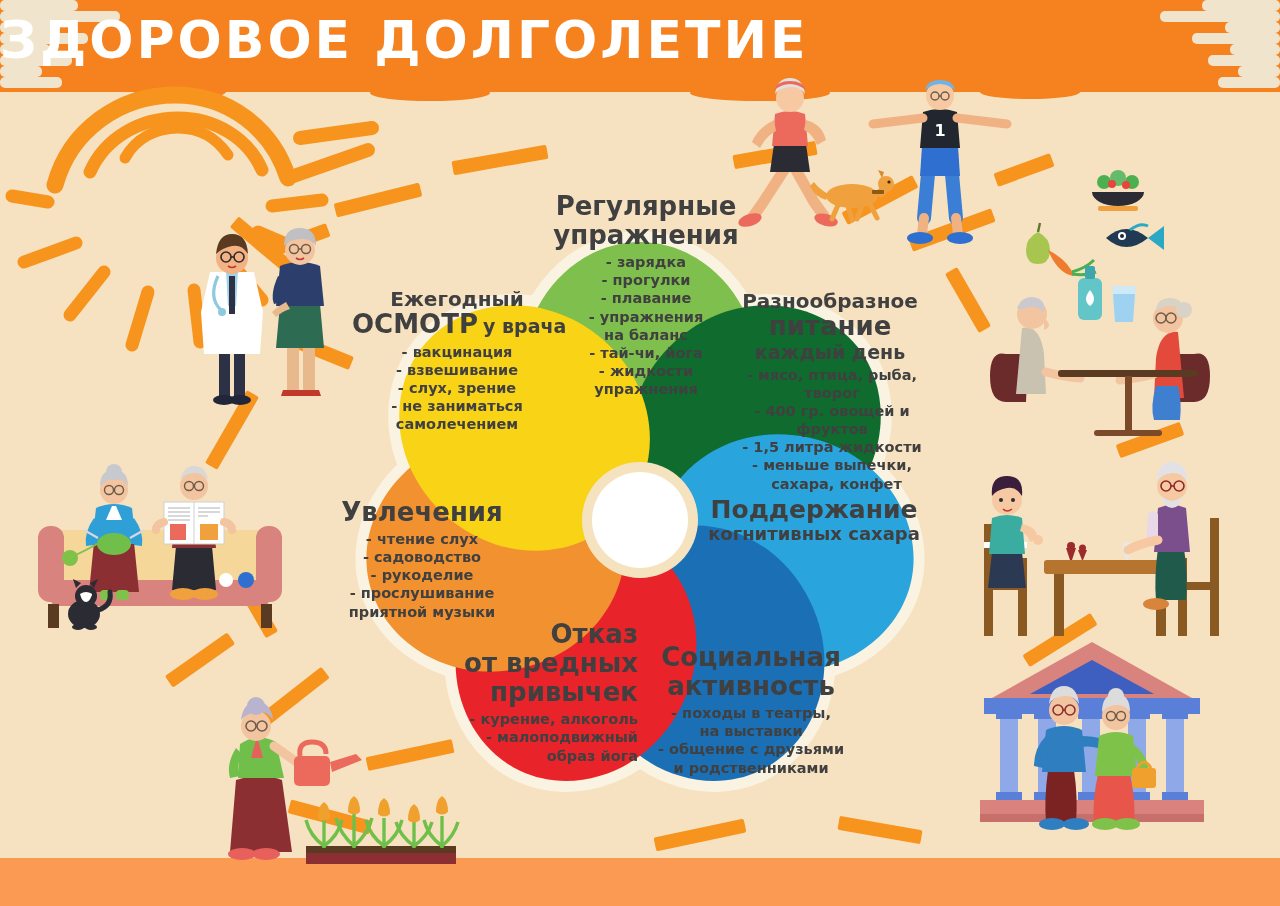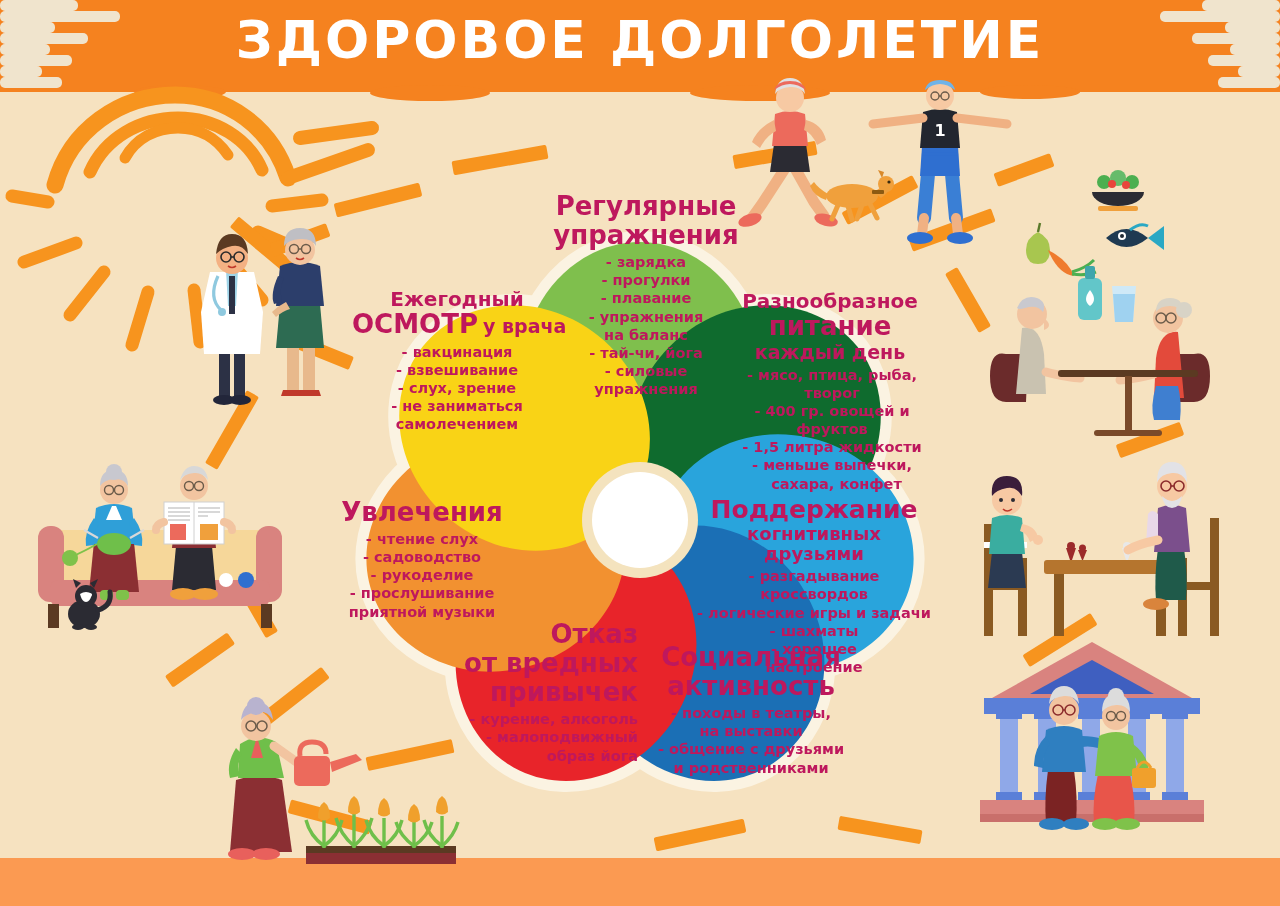--- a/index.html
+++ b/index.html
@@ -7,31 +7,30 @@
     width:1280px;height:906px;
     background:#f6e2c0;
     font-family:"Liberation Sans", sans-serif;
     overflow:hidden;position:relative;
   }
   #poster{position:absolute;inset:0;width:1280px;height:906px;overflow:hidden;}
   .layer{position:absolute;inset:0;}
   svg.layer{width:1280px;height:906px;display:block;}
   .hdr-title{
     position:absolute;left:0;right:0;top:14px;
-    text-align:center;
     font-size:52px;font-weight:bold;
     letter-spacing:3px;
     color:#ffffff;
     font-family:"DejaVu Sans", sans-serif;
     line-height:1;
     z-index:40;
     white-space:nowrap;
   }
   
-  .ptxt{position:absolute;z-index:30;color:#be185d;text-align:center;line-height:1.12;
+  .ptxt{position:absolute;z-index:30;color:#404040;text-align:center;line-height:1.12;
         font-family:"DejaVu Sans", sans-serif;}
   .ptxt .t1{font-size:20px;font-weight:bold;display:block;}
   .ptxt .t2{font-size:26px;font-weight:bold;display:block;}
   .ptxt .t3{font-size:19px;font-weight:bold;display:block;}
   .ptxt ul{list-style:none;margin:3px 0 0 0;padding:0;}
   .ptxt li{font-size:14.5px;font-weight:bold;line-height:1.25;}
   .big{font-size:30px;}
 </style>
 </head>
 <body>
@@ -668,48 +667,41 @@
   <div class="ptxt" style="left:548px;top:192px;width:196px;">
     <span class="t2">Регулярные</span>
     <span class="t2">упражнения</span>
     <ul>
       <li>- зарядка</li>
       <li>- прогулки</li>
       <li>- плавание</li>
       <li>- упражнения</li>
       <li>на баланс</li>
       <li>- тай-чи, йога</li>
-      <li>- силовые</li>
+      <li>- жидкости</li>
       <li>упражнения</li>
     </ul>
   </div>
 
   <div class="ptxt" style="left:714px;top:290px;width:232px;">
     <span class="t1">Разнообразное</span>
     <span class="t2 big">питание</span>
     <span class="t3">каждый день</span>
     <ul style="text-align:center;padding-left:4px;">
       <li>- мясо, птица, рыба, творог</li>
       <li>- 400 гр. овощей и фруктов</li>
       <li>- 1,5 литра жидкости</li>
       <li>- меньше выпечки,</li>
       <li style="padding-left:9px;">сахара, конфет</li>
     </ul>
   </div>
 
   <div class="ptxt" style="left:696px;top:496px;width:236px;">
     <span class="t2" style="font-size:25px;">Поддержание</span>
-    <span class="t3" style="font-size:18px;">когнитивных друзьями</span>
-    <ul>
-      <li>- разгадывание кроссвордов</li>
-      <li>- логические игры и задачи</li>
-      <li>- шахматы</li>
-      <li>- хорошее</li>
-      <li>настроение</li>
-    </ul>
+    <span class="t3" style="font-size:18px;">когнитивных сахара</span>
   </div>
 
   <div class="ptxt" style="left:640px;top:643px;width:222px;">
     <span class="t2 big">Социальная</span>
     <span class="t2 big">активность</span>
     <ul>
       <li>- походы в театры,</li>
       <li>на выставки</li>
       <li>-  общение с друзьями</li>
       <li>и родственниками</li>

